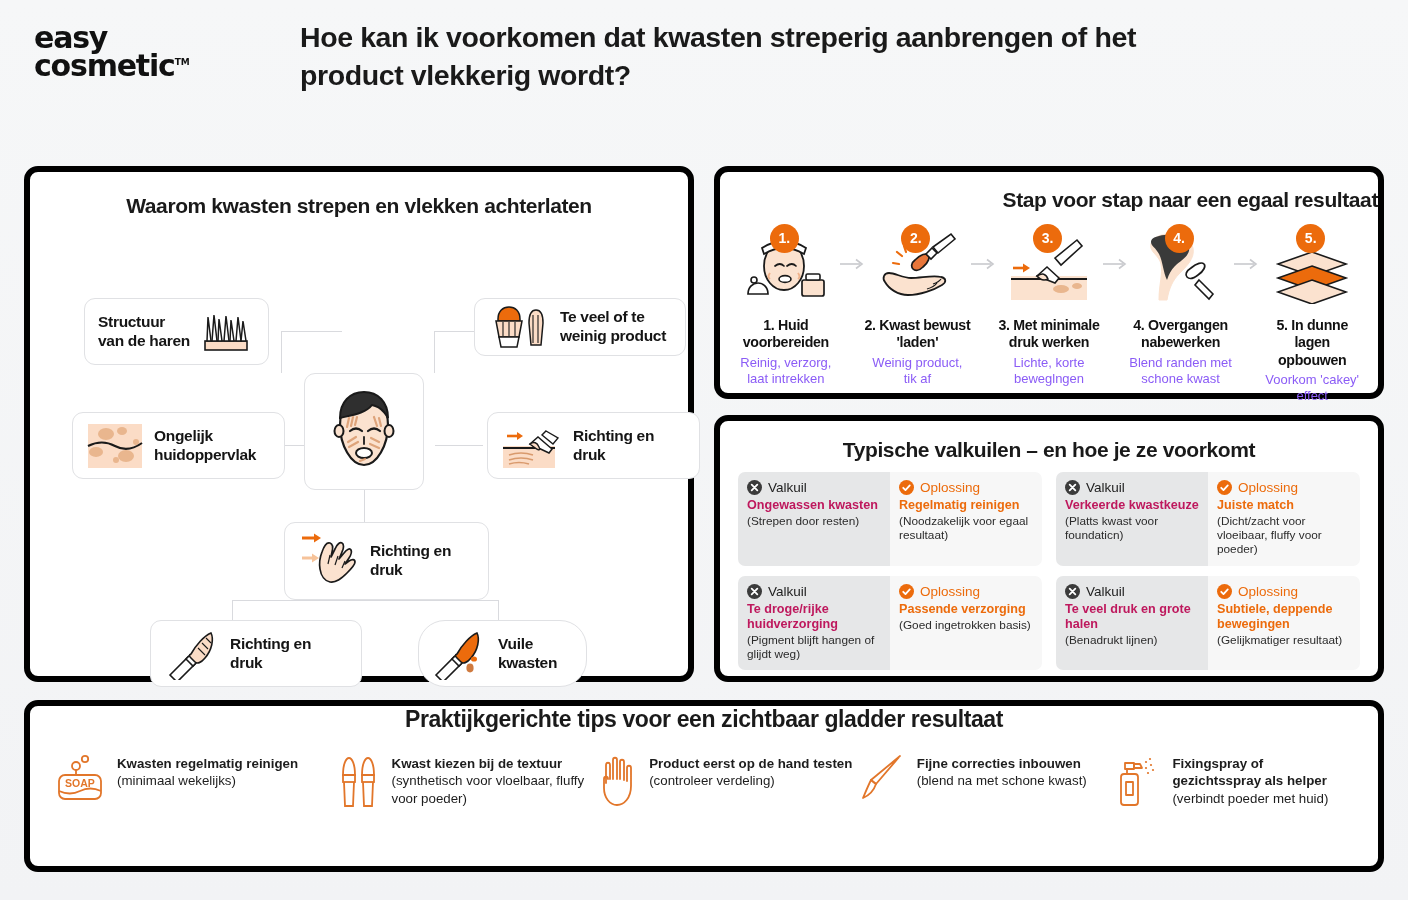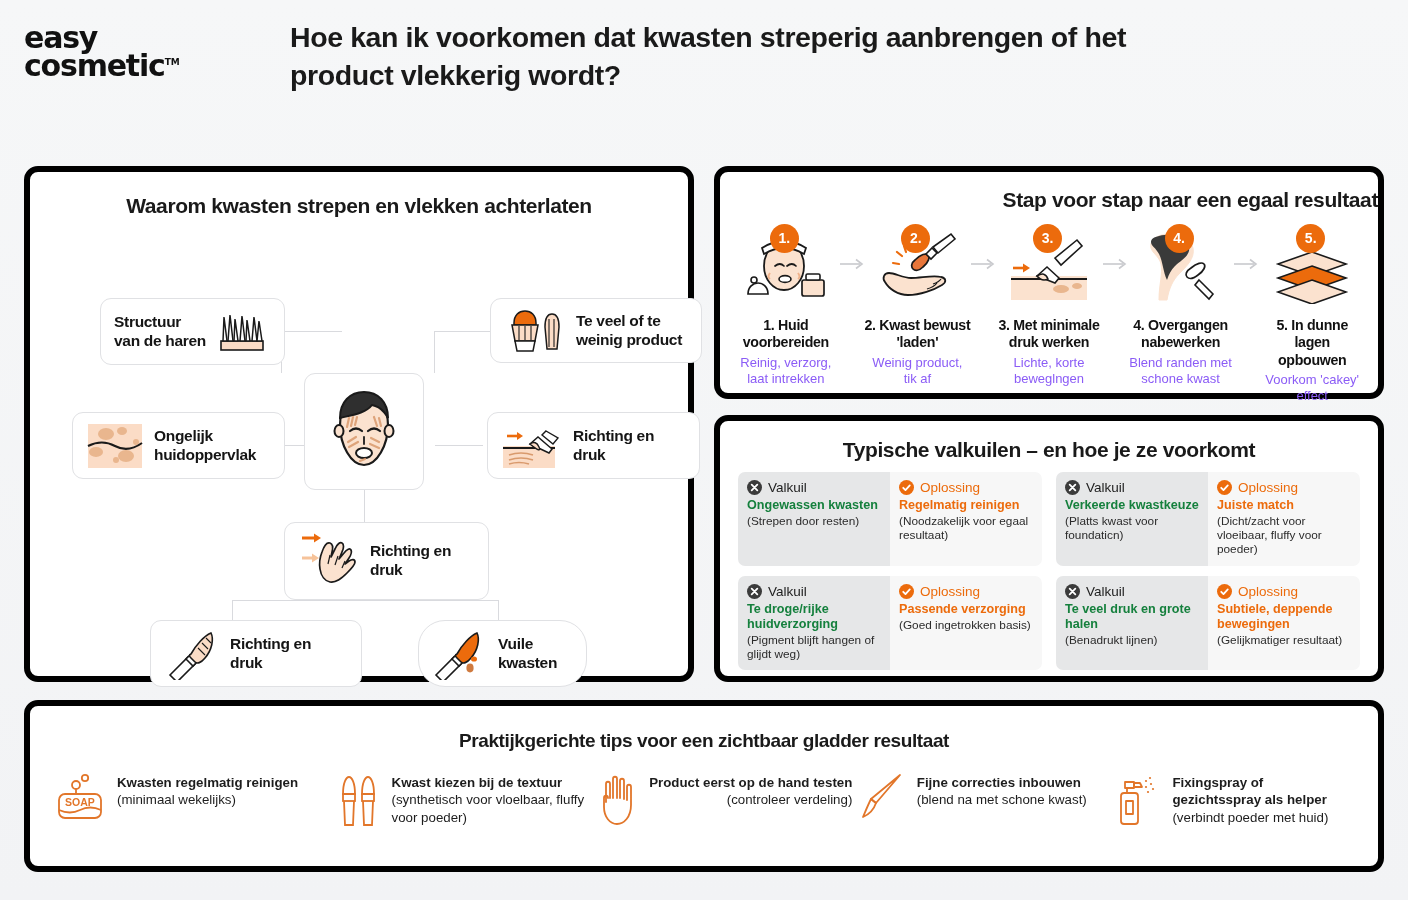--- a/index.html
+++ b/index.html
@@ -12,21 +12,21 @@
     font-family: "Liberation Sans", sans-serif;
     color: #111;
     overflow: hidden;
     position: relative;
   }
 
   
   .header {
     display: flex;
     align-items: flex-start;
-    padding: 18px 0 0 24px;
+    padding: 18px 0 0 34px;
     height: 150px;
   }
   .logo {
     width: 200px;
     flex: 0 0 200px;
     padding-top: 6px;
   }
   .logo-l1, .logo-l2 {
     font-family: "DejaVu Sans", sans-serif;
     font-weight: bold;
@@ -68,21 +68,21 @@
   }
 
   #panel-causes { left: 24px;  top: 166px; width: 670px; height: 516px; }
   #panel-steps  { left: 714px; top: 166px; width: 670px; height: 233px; }
   #panel-pits   { left: 714px; top: 415px; width: 670px; height: 267px; }
   #panel-tips   { left: 24px;  top: 700px; width: 1360px; height: 172px; }
 
   #panel-causes .panel-title { margin-top: 22px; }
   #panel-steps  .panel-title { margin-top: 16px; text-align: right; }
   #panel-pits   .panel-title { margin-top: 17px; }
-  #panel-tips   .panel-title { margin-top: 24px; font-size: 19px; }
+  #panel-tips   .panel-title { font-size: 23px; }
 
   
   .map { position: relative; width: 670px; height: 455px; }
   .connector { position: absolute; background: #d9dade; }
   .node {
     position: absolute;
     background: #fff;
     border: 1px solid #e0e1e4;
     border-radius: 11px;
     display: flex;
@@ -151,36 +151,36 @@
   }
   .pit-card { display: flex; border-radius: 7px; overflow: hidden; }
   .pit-side  { background: #e6e7e8; width: 50%; padding: 8px 9px 9px 9px; }
   .sol-side  { background: #f7f7f7; width: 50%; padding: 8px 9px 9px 9px; }
   .pit-head {
     display: flex; align-items: center; gap: 6px;
     font-size: 13.5px; margin-bottom: 3px; color: #1d1d1d;
   }
   .sol-head { color: #ec6b0c; font-weight: normal; }
   .badge-ico { width: 15px; height: 15px; flex: 0 0 15px; }
-  .pit-main  { font-size: 12.6px; font-weight: bold; line-height: 1.2; color: #15803d; }
+  .pit-main  { font-size: 12.6px; font-weight: bold; line-height: 1.2; color: #be185d; }
   .sol-main  { font-size: 12.6px; font-weight: bold; line-height: 1.2; color: #ec6b0c; }
   .pit-note  { font-size: 11.8px; line-height: 1.2; color: #2b2b2b; margin-top: 1px; }
 
   
   .tips-row {
     display: flex;
     align-items: flex-start;
     padding: 18px 24px 0 24px;
     gap: 0;
   }
   .tip { display: flex; align-items: flex-start; gap: 11px; }
   .tip-ico { flex: 0 0 auto; margin-top: 2px; }
   .tip-text { font-size: 13.3px; line-height: 1.3; color: #1d1d1d; padding-top: 4px; }
   .tip-text b { font-weight: bold; }
-  .t1 { width: 296px; } .t2 { width: 272px; } .t3 { width: 272px; text-align: right; }
+  .t1 { width: 296px; } .t2 { width: 272px; } .t3 { width: 272px; }
   .t4 { width: 272px; } .t5 { width: 250px; }
 </style>
 </head>
 <body>
 
 <div class="header">
   <div class="logo">
     <div class="logo-l1">easy</div>
     <div class="logo-l2"><span>cosmetic</span><span class="logo-tm">TM</span></div>
   </div>
@@ -222,37 +222,37 @@
             <path d="M57 33l2 8"></path>
           <path d="M26 57l8-5"></path>
             <path d="M27 62l9-5"></path>
           <path d="M57 57l-8-4"></path>
             <path d="M57 63l-9-4"></path>
           <path d="M38 76l5-2"></path>
         </g>
       </svg>
     </div>
 
-    <div class="node" style="left:70px; top:80px; width:185px; height:67px;">
+    <div class="node" style="left:54px; top:80px; width:185px; height:67px;">
       <span class="node-label"><span>Structuur</span><br><span>van de haren</span></span>
       <svg class="node-icon" width="52" height="46" viewBox="0 0 52 46">
         <rect x="5" y="32" width="42" height="9" fill="#fbdcc6" stroke="#1a1a1a" stroke-width="1.6"></rect>
         <g fill="#fff" stroke="#1a1a1a" stroke-width="1.5">
           <path d="M7 32l1-24 3 24z"></path>
             <path d="M12 32l2-26 3 26z"></path>
             <path d="M18 32l1-22 3 22z"></path>
           <path d="M24 32l2-25 3 25z"></path>
             <path d="M30 32l1-21 3 21z"></path>
             <path d="M36 32l2-24 3 24z"></path>
           <path d="M41 32l2-20 3 20z"></path>
         </g>
       </svg>
     </div>
 
-    <div class="node" style="left:460px; top:80px; width:212px; height:65px;">
+    <div class="node" style="left:444px; top:80px; width:212px; height:58px;">
       <svg class="node-icon" width="62" height="48" viewBox="0 0 62 48">
         <path d="M10 16c0-8 5-12 11-12s11 4 11 12v2H10z" fill="#ec6b0c" stroke="#1a1a1a" stroke-width="1.5"></path>
         <path d="M8 18h26l-3 16H11z" fill="#fbdcc6" stroke="#1a1a1a" stroke-width="1.5"></path>
         <path d="M11 34h20l-2 10H13z" fill="#fff" stroke="#1a1a1a" stroke-width="1.5"></path>
         <g stroke="#1a1a1a" stroke-width="1.1">
             <path d="M15 19v14"></path>
             <path d="M21 19v14"></path>
             <path d="M27 19v14"></path>
           </g>
         <path d="M41 20c0-9 3-13 7-13s7 4 7 13l-2 22h-10z" fill="#fbdcc6" stroke="#1a1a1a" stroke-width="1.5"></path>

